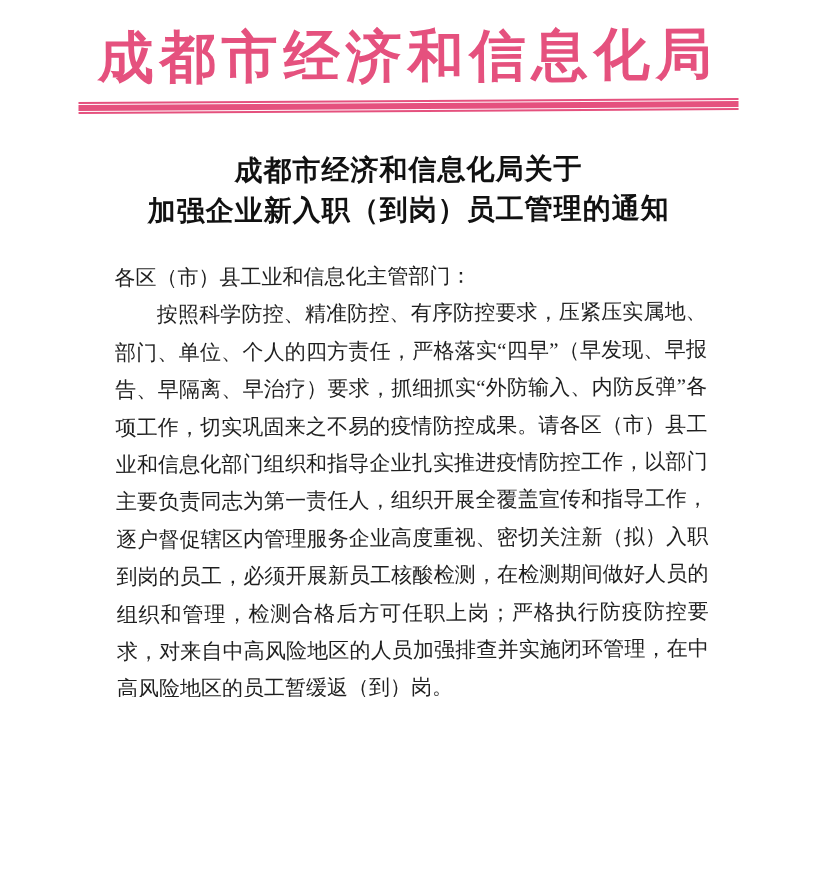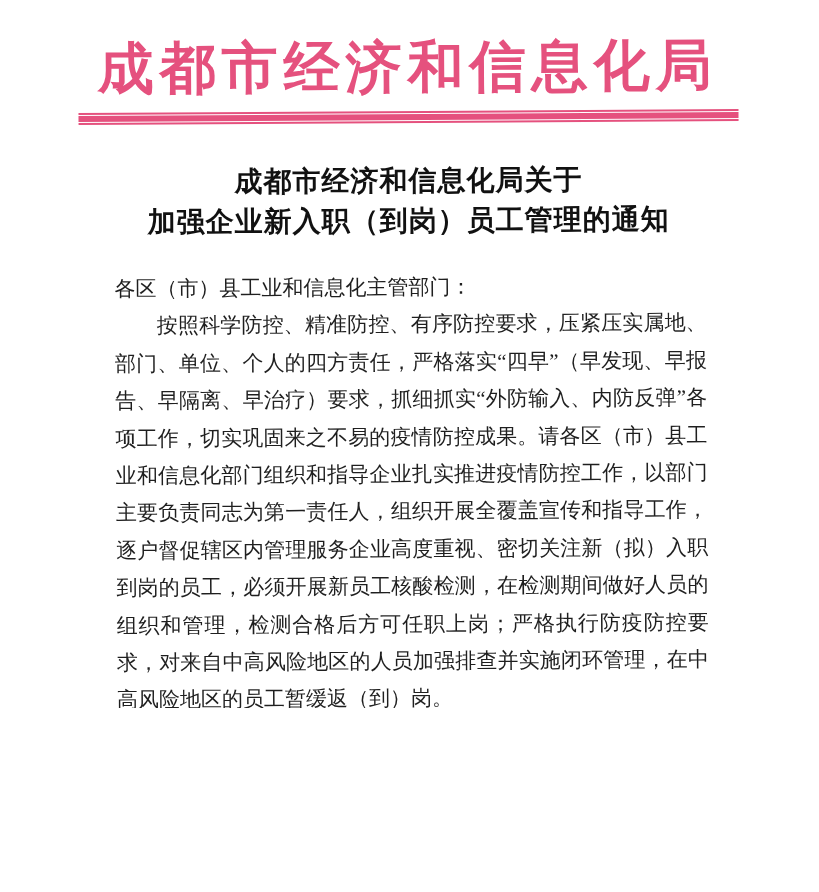--- a/index.html
+++ b/index.html
@@ -6,21 +6,21 @@
     --pink: #e5517e;
     --seal: #dd2f1e;
     --ink: #1f1f1f;
   }
   * { margin: 0; padding: 0; box-sizing: border-box; }
   html, body { background: #ffffff; }
   .page {
     position: relative;
     width: 819px;
     height: 696px;
-    margin: 12px auto;
+    margin: 1px auto;
     background: #ffffff;
     overflow: hidden;
     font-family: "Liberation Serif", "DejaVu Serif", serif;
     color: var(--ink);
   }
   .tilt {
     position: relative;
     width: 100%;
     height: 100%;
     transform: rotate(-0.35deg);

